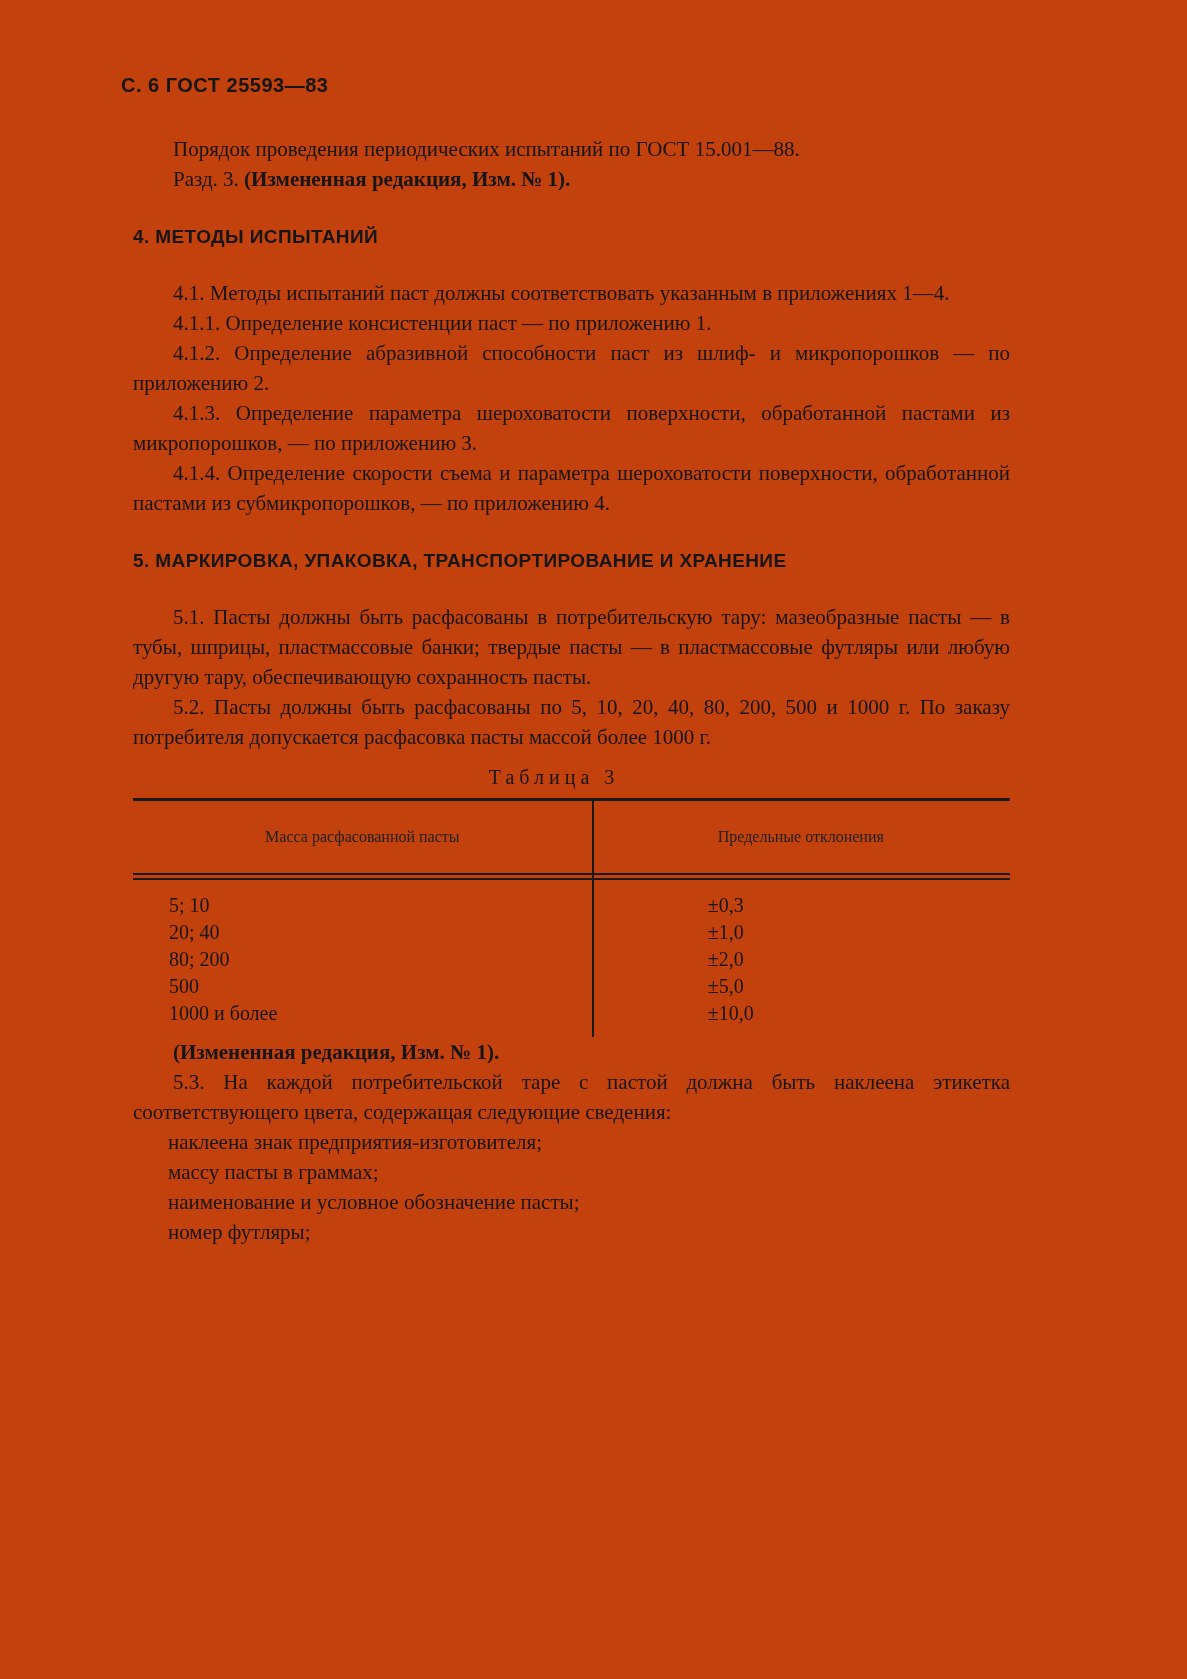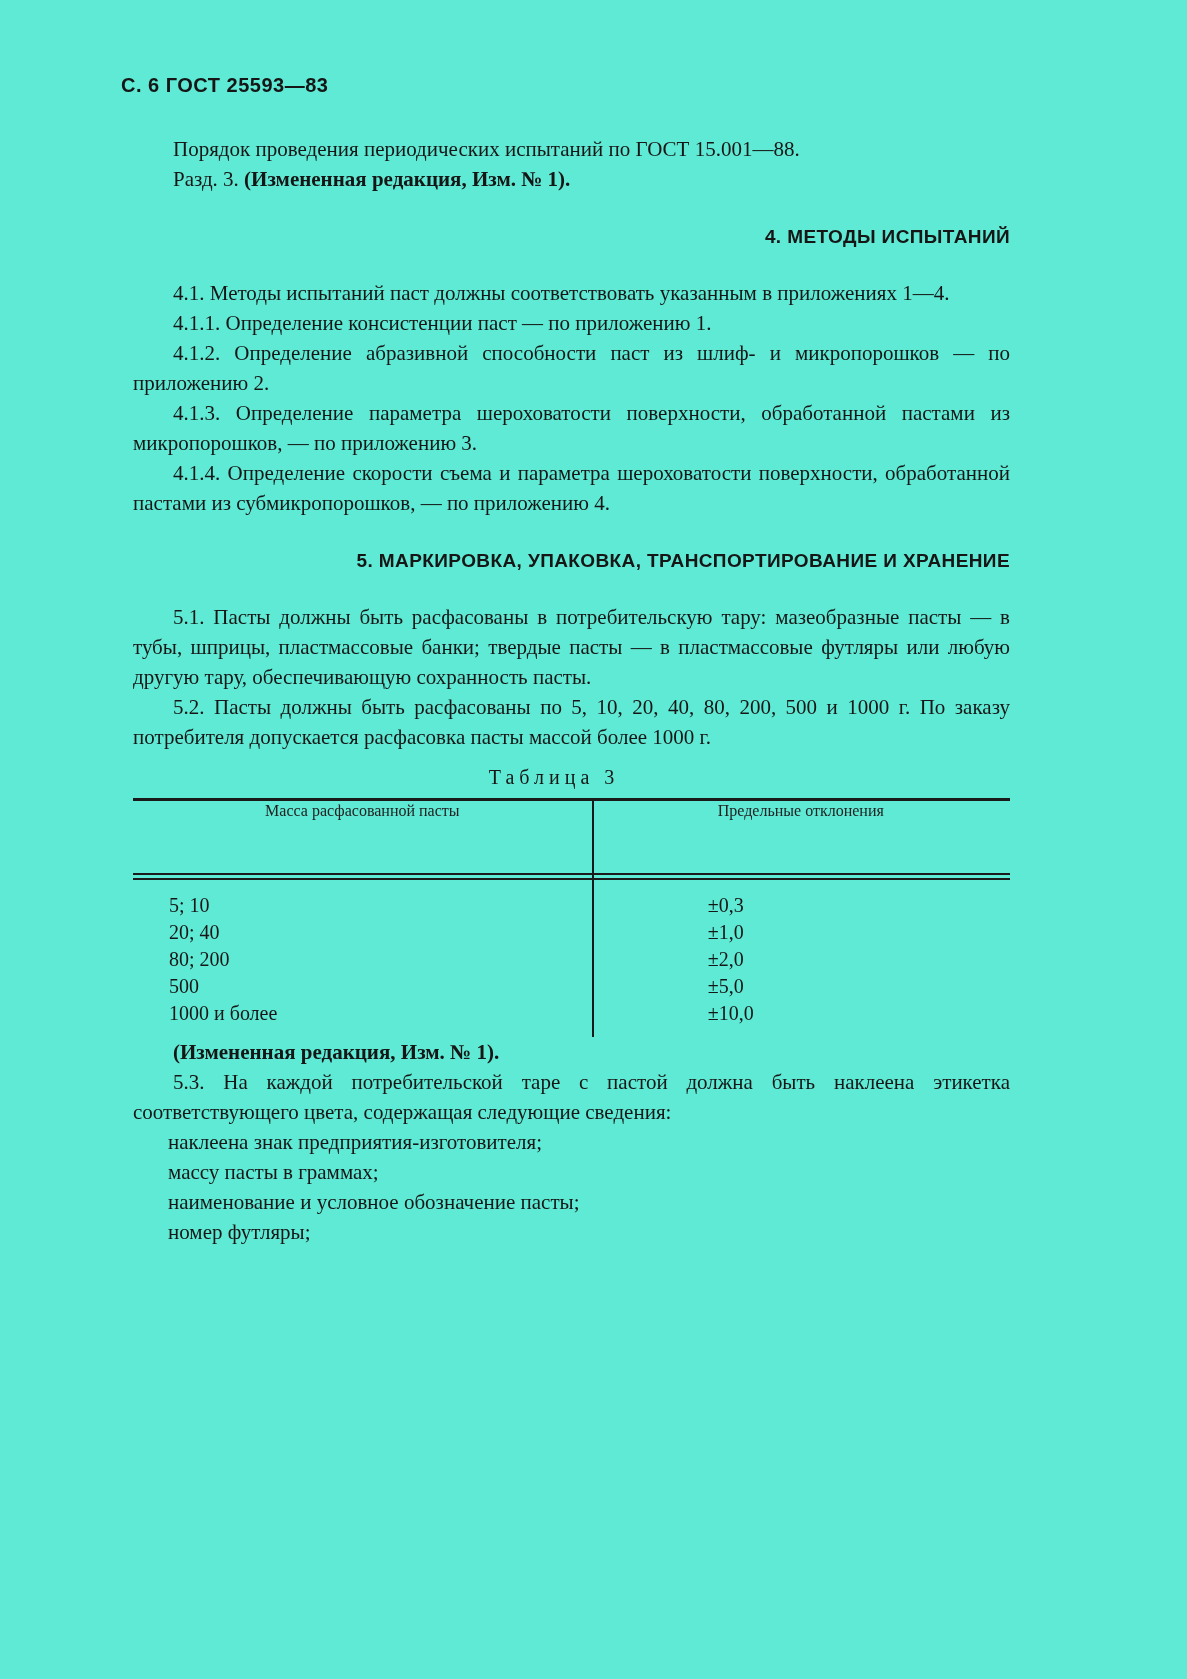--- a/index.html
+++ b/index.html
@@ -5,21 +5,21 @@
   html, body {
     margin: 0;
     padding: 0;
     background: #e8e8e6;
   }
   .page {
     position: relative;
     width: 1187px;
     height: 1679px;
     margin: 0 auto;
-    background: #5eead4;
+    background: #c2410c;
     color: #161616;
     font-family: "Liberation Serif", serif;
     font-size: 21px;
     line-height: 30px;
     box-sizing: border-box;
     padding: 70px 177px 40px 133px;
     overflow: hidden;
   }
   .running-header {
     font-family: "Liberation Sans", sans-serif;
@@ -35,21 +35,21 @@
     text-indent: 40px;
   }
   p.no-justify {
     text-align: left;
   }
   .section-heading {
     font-family: "Liberation Sans", sans-serif;
     font-weight: 700;
     font-size: 19px;
     letter-spacing: 0.4px;
-    text-align: right;
+    text-align: left;
     margin: 28px 0 26px 0;
   }
   .bold { font-weight: 700; }
   .table-caption {
     text-align: center;
     padding-right: 35px;
     font-size: 20px;
     letter-spacing: 5px;
     margin-top: 10px;
     margin-bottom: 6px;
@@ -62,20 +62,21 @@
     content: "";
     position: absolute;
     left: 52.3%;
     top: 0;
     bottom: 0;
     width: 2px;
     background: #1a1a1a;
   }
   .t-head {
     display: flex;
+    align-items: center;
     height: 72px;
     border-bottom: 7px double #1a1a1a;
   }
   .t-hcell {
     font-size: 16px;
     line-height: 20px;
     text-align: center;
     color: #222;
   }
   .t-col1 { width: 52.3%; box-sizing: border-box; }

